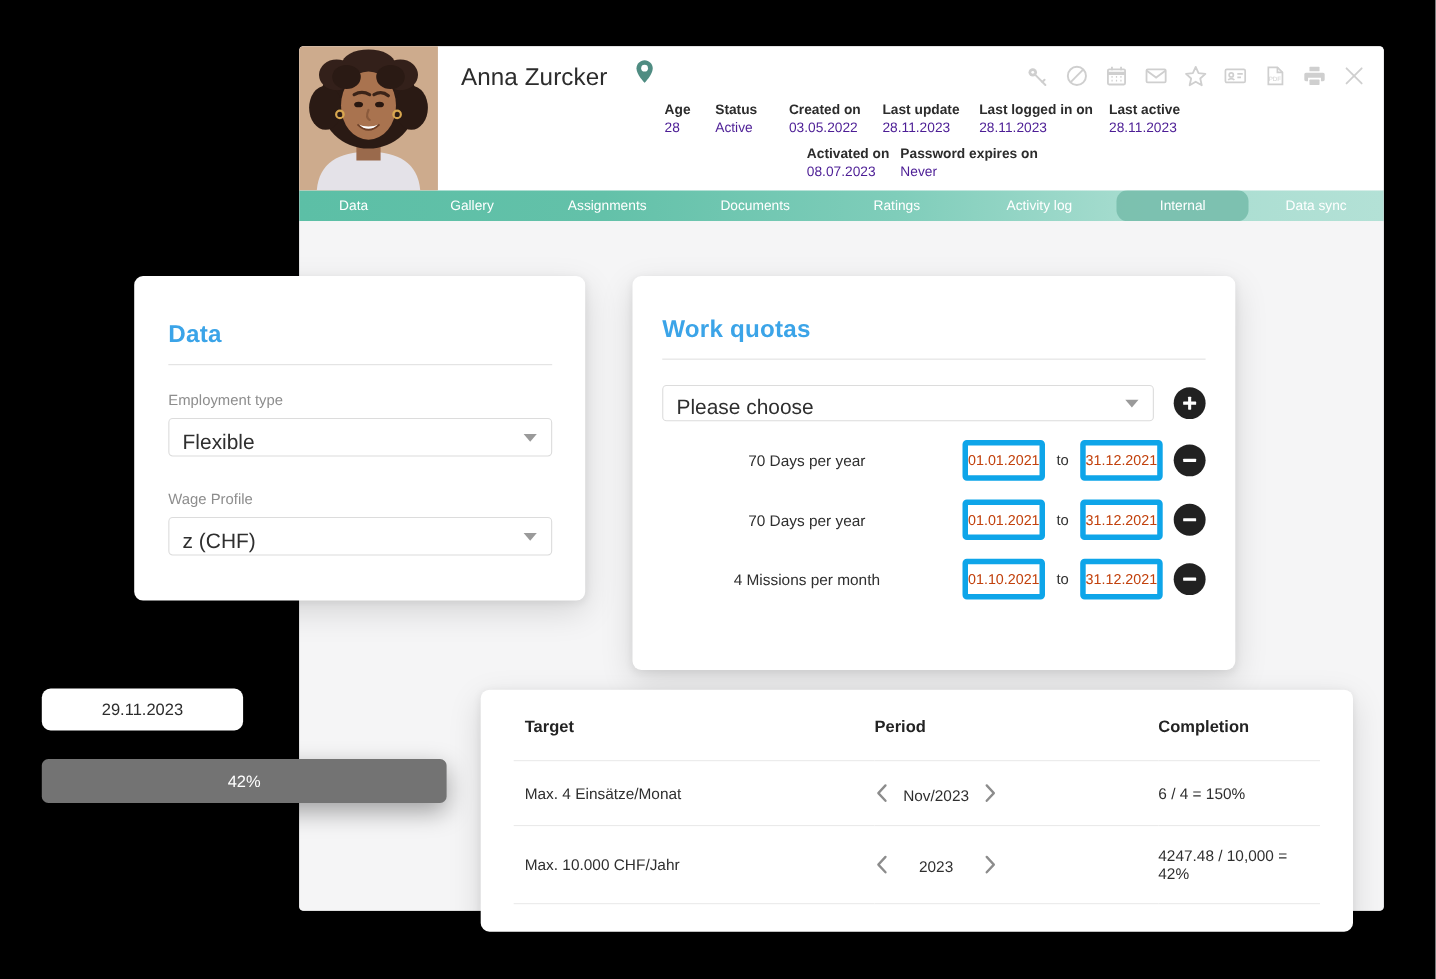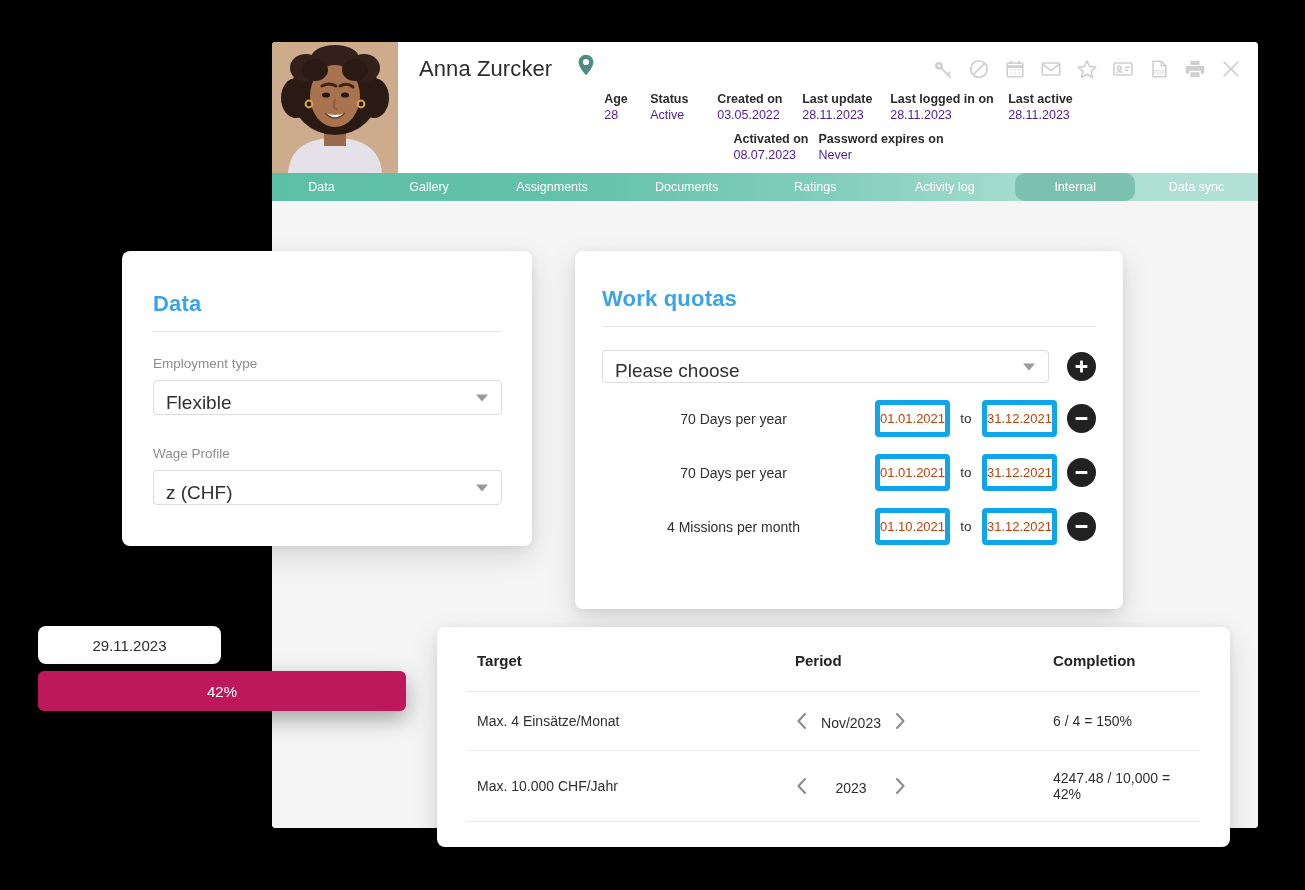--- a/index.html
+++ b/index.html
@@ -132,21 +132,21 @@
     font-size:15px;color:#2d2d2d;
     box-shadow:0 8px 22px rgba(0,0,0,.35);
   }
   .bar{
     height:40px;border-radius:6px;margin-top:21px;
     display:flex;align-items:center;justify-content:center;
     color:#fff;font-size:15px;
     box-shadow:0 8px 22px rgba(0,0,0,.35);
   }
   .bar-red{background:#c94a50;}
-  .bar-green{background:#be185d;margin-top:7px;}
+  .bar-green{background:#737373;margin-top:26px;}
 </style>
 </head>
 <body>
 
 <div class="stage">
 
   <div class="app-window">
 
     <div class="app-header">
 

